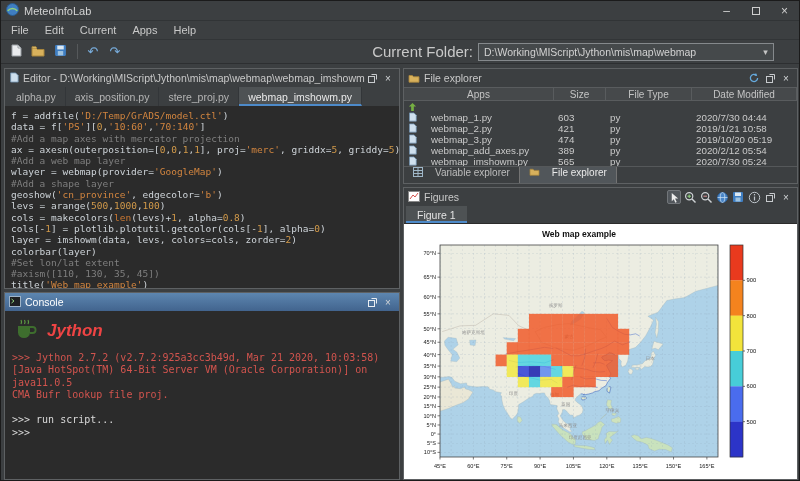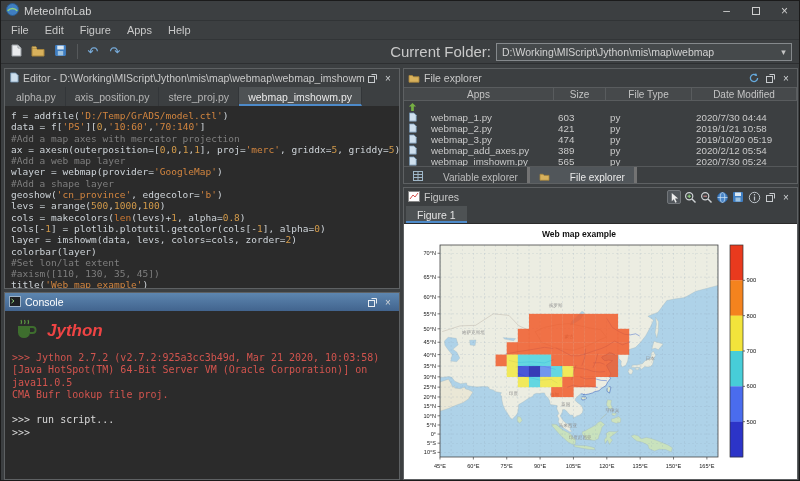--- a/index.html
+++ b/index.html
@@ -14,21 +14,21 @@
 .maxbox{width:8px;height:8px;border:1px solid #cfcfcf;display:inline-block}
 
 .menubar{height:19px;display:flex;align-items:center;padding-left:2px;border-bottom:1px solid #323537}
 .menu-item{font-size:11px;padding:0 8px;color:#c9c9c9;cursor:default}
 
 .toolbar{height:24px;display:flex;align-items:center;padding:0 5px;border-bottom:1px solid #2d2f31}
 .tb-btn{width:20px;height:20px;display:flex;align-items:center;justify-content:center;margin-right:2px;border-radius:2px}
 .tb-sep{width:1px;height:15px;background:#56595b;margin:0 5px}
 .glyph-btn{font-size:13px;color:#79aede;line-height:1}
 .cf-label{margin-left:auto;font-size:15px;color:#c9c9c9;padding-right:5px;white-space:nowrap}
-.cf-combo{width:296px;height:18px;background:#45494b;border:1px solid #85898c;display:flex;align-items:center;margin-right:2px}
+.cf-combo{width:296px;height:18px;background:#45494b;border:1px solid #85898c;display:flex;align-items:center;margin-right:20px}
 .cf-value{flex:1;font-size:10.5px;color:#d2d2d2;padding:0 5px;white-space:nowrap;overflow:hidden}
 .cf-arrow{width:15px;text-align:center;color:#c5c5c5;font-size:9px}
 
 .main{position:absolute;top:64px;left:0;right:0;bottom:0}
 .panel{position:absolute;border:1px solid #5e6163;background:#3c3f41;display:flex;flex-direction:column;overflow:hidden}
 .editor-panel{left:3px;top:3px;width:396px;height:221px}
 .console-panel{left:3px;top:227px;width:396px;height:188px}
 .file-panel{left:402px;top:3px;width:395px;height:116px}
 .figures-panel{left:402px;top:122px;width:395px;height:293px}
 .panel-header{height:18px;display:flex;align-items:center;padding:0 4px;flex:0 0 auto}
@@ -50,21 +50,21 @@
 .jython-text{font-family:Liberation Sans, sans-serif;font-size:17px;font-weight:bold;font-style:italic;color:#ef4444}
 .console-line.error{color:#d2544e}
 .console-line.normal{color:#dadada}
 
 .fe-colhead{display:grid;grid-template-columns:150px 52px 86px 1fr;background:#46494b;border-top:1px solid #595c5e;border-bottom:1px solid #595c5e;flex:0 0 auto;height:14px}
 .fe-colhead span{font-size:10px;color:#c4c4c4;text-align:center;padding-top:1px;border-right:1px solid #595c5e;overflow:hidden}
 .fe-rows{flex:1;overflow:hidden}
 .fe-row{display:grid;grid-template-columns:150px 52px 86px 1fr;height:11px;align-items:center}
 .fe-cell{font-size:9.8px;color:#cacaca;padding:0 4px;white-space:nowrap;overflow:hidden;display:flex;align-items:center;gap:14px}
 .fe-tabs{display:flex;flex:0 0 auto;border-top:1px solid #55585a;height:17px;align-items:stretch}
-.fe-tab{display:flex;align-items:flex-end;gap:20px;font-size:10px;color:#bdbdbd;padding:0 9px;border-right:3px solid #737373}
+.fe-tab{display:flex;align-items:flex-start;gap:12px;font-size:10px;color:#bdbdbd;padding:0 9px;border-right:1px solid #737373}
 .fe-tab.active{background:#51565a;color:#eaeaea}
 
 .fig-tabrow{height:18px;display:flex;align-items:center;border-bottom:1px solid #2b2b2b;padding-left:2px;flex:0 0 auto}
 .fig-tab{font-size:10.5px;color:#e4e4e4;padding:3px 11px 0;background:#4e5254;border-bottom:2px solid #4d8ac9}
 .fig-canvas{flex:1;background:#fff;position:relative}
 .fig-canvas svg{display:block}
 svg text{font-family:"Liberation Sans",sans-serif}
 </style>
 </head>
 <body>
@@ -83,21 +83,21 @@
       <span class="win-btn">
           <span class="maxbox"></span>
         </span>
       <span class="win-btn">×</span>
     </div>
   </div>
 
   <div class="menubar" id="menubar">
       <span class="menu-item">File</span>
       <span class="menu-item">Edit</span>
-      <span class="menu-item">Figure</span>
+      <span class="menu-item">Current</span>
       <span class="menu-item">Apps</span>
       <span class="menu-item">Help</span>
     </div>
 
   <div class="toolbar">
     <span class="tb-btn">
         <span><svg width="12" height="13" viewBox="0 0 12 13">
             <path d="M2 1 h6 l3 3 v8 h-9 z" fill="#e9ebed" stroke="#9aa0a5"></path>
             <path d="M8 1 v3 h3" fill="none" stroke="#9aa0a5"></path>
           </svg></span>

